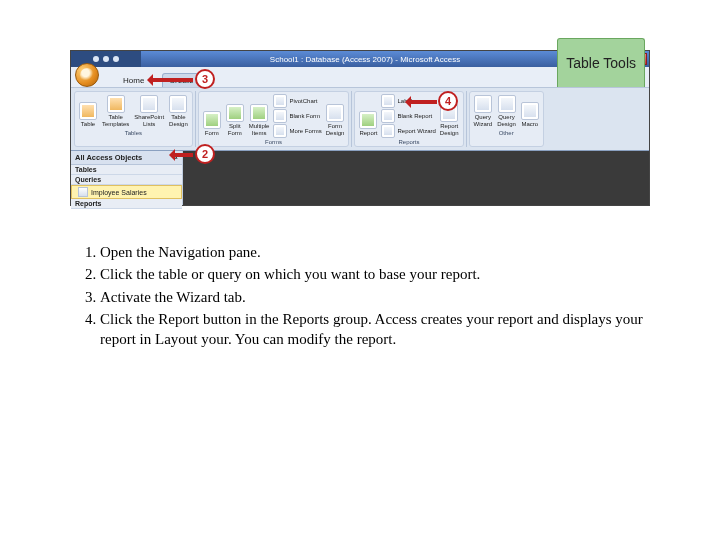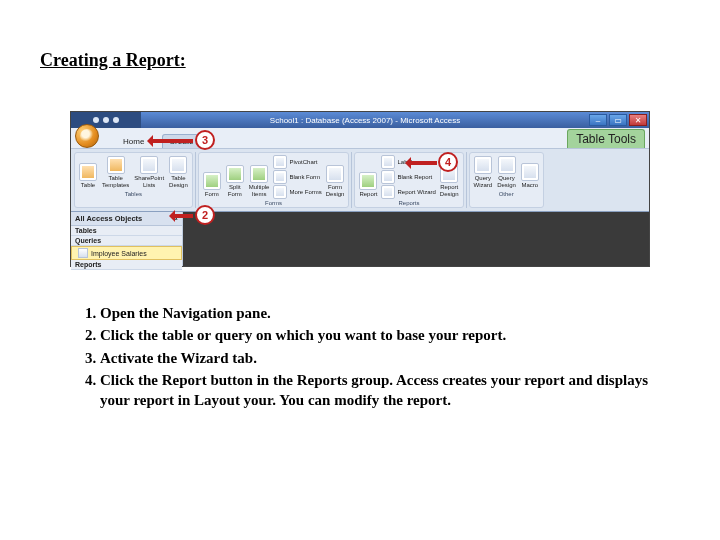--- a/index.html
+++ b/index.html
@@ -15,21 +15,21 @@
   .tb-ctrls { display: flex; gap: 2px; padding-right: 2px; }
   .tb-btn { width: 18px; height: 12px; display:flex;align-items:center;justify-content:center; color:#fff; font-size:8px; }
   .tb-min,.tb-max{ background: linear-gradient(#6aa7ea,#3a74c2); border:1px solid #2a5aa0;}
   .tb-close{ background: linear-gradient(#e98080,#c03a3a); border:1px solid #8a1f1f;}
   .ribbon { background: #e8eef7; }
   .tabs { display: flex; align-items: flex-end; height: 20px; padding: 2px 4px 0 4px; gap: 12px; }
   .orb { width: 24px; height: 24px; border-radius: 50%; background: radial-gradient(circle at 30% 30%, #ffd27a, #e38b1e 60%, #a9610d); border:1px solid #9a5a0c; margin-top:-4px; margin-right:6px; position:relative;}
   .orb:after{content:"";position:absolute;inset:4px;border-radius:50%;background:radial-gradient(circle at 40% 35%, #fff6e0 0 30%, transparent 60%);}
   .tab { padding: 2px 6px; border-radius: 3px 3px 0 0; font-size:8px;}
   .tab.active { background: #cdd9ea; border:1px solid #9ab0cf; border-bottom:none;}
-  .ctx-tab{ margin-left:auto; padding:2px 8px; background:#a3d39c; border:1px solid #6aa75f; border-bottom:none; border-radius:3px 3px 0 0; font-size:12px;}
+  .ctx-tab{ margin-left:auto; padding:16px 8px; background:#a3d39c; border:1px solid #6aa75f; border-bottom:none; border-radius:3px 3px 0 0; font-size:14px;}
   .bar { display: flex; align-items: stretch; padding: 3px; gap: 2px; background: #dbe4f0; border-top:1px solid #b7c5da; border-bottom:1px solid #8aa0c0;}
   .grp { background: #e6ecf5; border:1px solid #c4d0e2; border-radius: 3px; padding: 2px 3px 1px 3px; display:flex; flex-direction:column; }
   .grp-row{display:flex; gap:3px; align-items:flex-end;}
   .gbtn { display:flex; flex-direction:column; align-items:center; gap:1px; cursor:pointer; padding:1px;}
   .gico { width: 18px; height: 18px; background: #fff; border:1px solid #b8c4d8; border-radius:2px; position:relative;}
   .gico.sm{width:14px;height:14px;}
   .gico:after{content:"";position:absolute;left:2px;right:2px;top:2px;bottom:2px;background:linear-gradient(#f4f7fb,#d7e0ee);}
   .gico.orange:after{background:linear-gradient(#ffe0b0,#f0b860);}
   .gico.green:after{background:linear-gradient(#d6f0c6,#9fd080);}
   .glab { font-size:6px; line-height:7px; text-align:center; white-space:pre-line; max-width:34px;}
@@ -43,27 +43,26 @@
   .nav-head{display:flex;align-items:center;justify-content:space-between;background:#d8e1ef;border-bottom:1px solid #b7c5da;padding:2px 4px;font-size:7.5px;font-weight:bold;}
   .nav-cat{background:#e8edf5;border-bottom:1px solid #cdd8e8;padding:1px 4px;font-size:7px;font-weight:bold;}
   .nav-item{display:flex;align-items:center;gap:3px;padding:1px 6px;font-size:7px;}
   .nav-item.sel{background:#fff3b0;border:1px solid #e0c060;}
   .nav-ico{width:10px;height:10px;background:linear-gradient(#fff,#d7e0ee);border:1px solid #b8c4d8;}
   .dark{flex:1;}
   .callout{position:absolute;width:20px;height:20px;border-radius:50%;background:#fff;border:2px solid #c02020;display:flex;align-items:center;justify-content:center;font-weight:bold;color:#c02020;font-size:11px;font-family:Arial,sans-serif;z-index:10;}
   .arrow-h{position:absolute;height:4px;background:#c02020;z-index:9;}
   .arrow-h:before{content:"";position:absolute;left:-8px;top:-4px;border:6px solid transparent;border-right-color:#c02020;}
   .steps { margin-left: 30px; padding-left: 30px; font-size: 15px; line-height: 1.35; }
-  .steps li { margin-bottom: 2px; font-weight: bold; }
+  .steps li { margin-bottom: 2px; }
 </style>
 </head>
 <body>
 
 <div class="canvas">
-  <div class="title">Creating a Report:</div>
 
   <div class="shot-wrap">
     <div class="shot">
 
       <div class="titlebar">
         <div class="tb-left">
           <span class="tb-dot"></span>
           <span class="tb-dot"></span>
           <span class="tb-dot"></span>
         </div>

